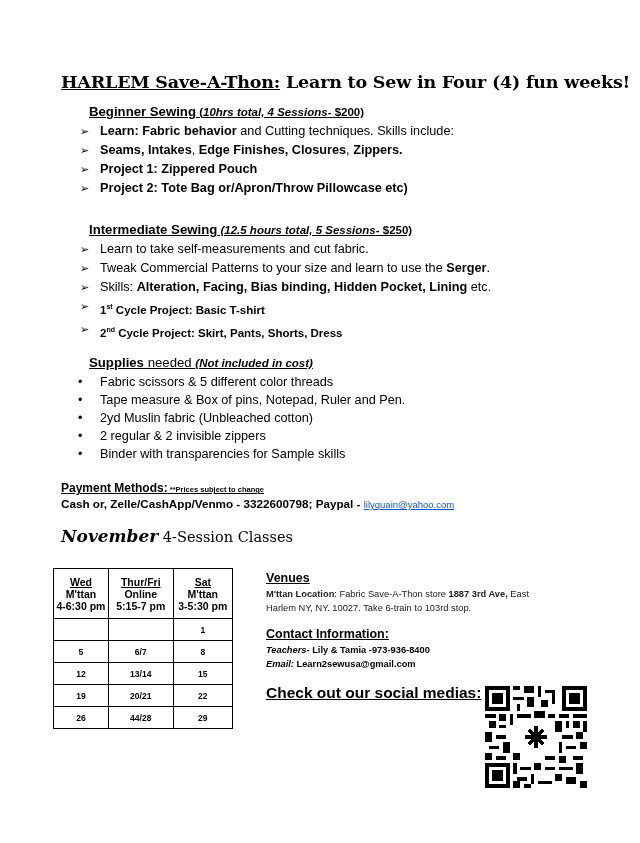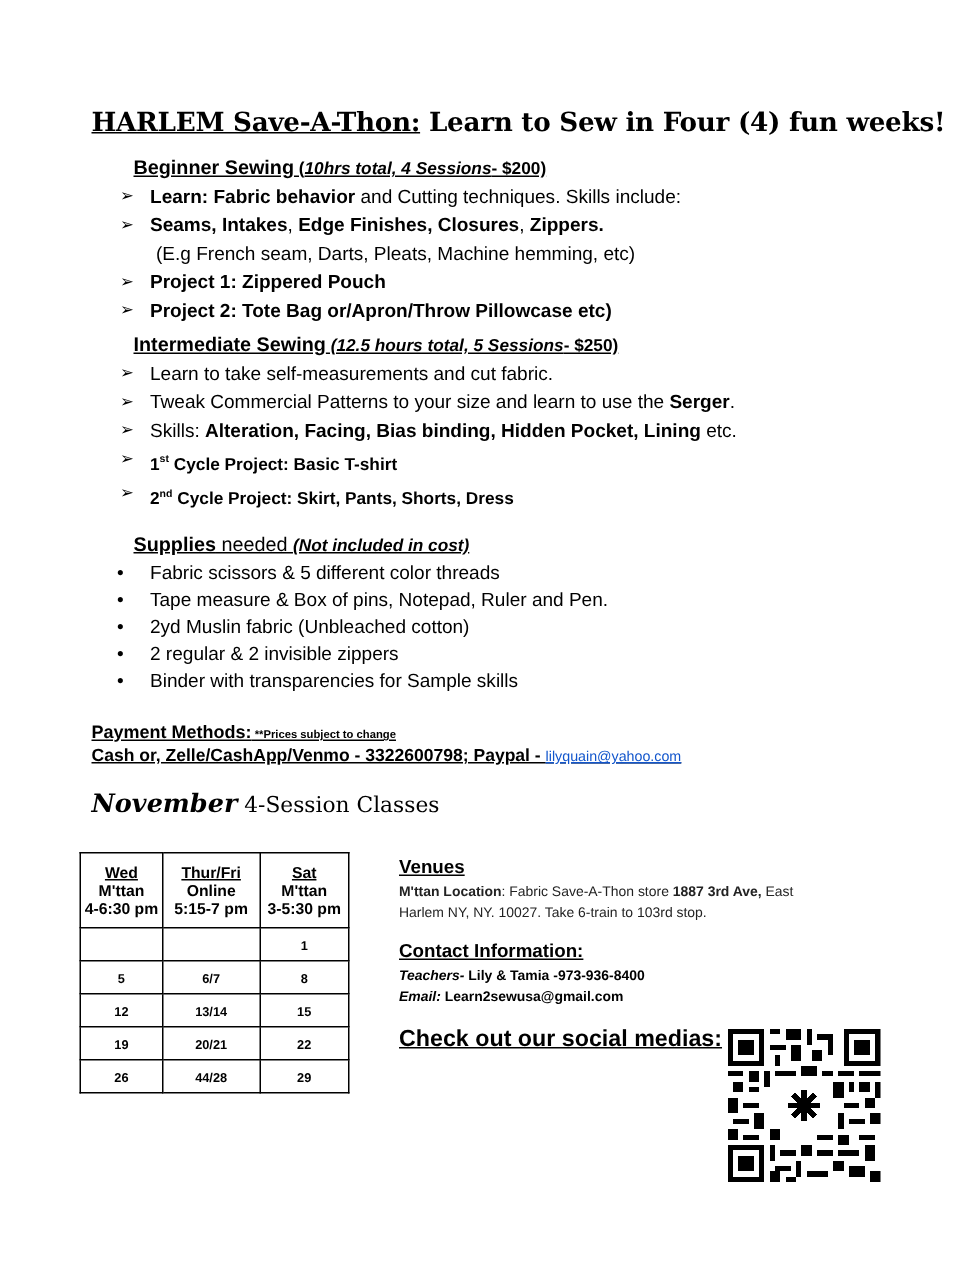--- a/index.html
+++ b/index.html
@@ -42,21 +42,20 @@
 <div class="abs title">
   <span class="u">HARLEM Save-A-Thon:</span><span> Learn to Sew in Four (4) fun weeks!</span>
 </div>
 
 <div class="abs h2" style="left:61px;top:104px;">
   <span class="u"><span>Beginner Sewing</span><span class="subn"> (</span><span class="sub">10hrs total, 4 Sessions</span><span class="subn">- $200)</span></span>
 </div>
 <ul class="abs arrow-list" style="left:62px;top:122px;">
   <li><span class="mk">➢</span><b>Learn: Fabric behavior</b><span> and Cutting techniques. Skills include:</span></li>
   <li><span class="mk">➢</span><b>Seams, Intakes</b><span>, </span><b>Edge Finishes, Closures</b><span>, </span><b>Zippers.</b></li>
-  <li class="cont"><span>(E.g French seam, Darts, Pleats, Machine hemming, etc)</span></li>
   <li><span class="mk">➢</span><b>Project 1: Zippered Pouch</b></li>
   <li><span class="mk">➢</span><b>Project 2: Tote Bag or/Apron/Throw Pillowcase etc)</b></li>
 </ul>
 
 <div class="abs h2" style="left:61px;top:222px;">
   <span class="u"><span>Intermediate Sewing</span><span class="sub"> (12.5 hours total, 5 Sessions</span><span class="subn">- $250)</span></span>
 </div>
 <ul class="abs arrow-list" style="left:62px;top:240px;">
   <li><span class="mk">➢</span><span>Learn to take self-measurements and cut fabric.</span></li>
   <li><span class="mk">➢</span><span>Tweak Commercial Patterns to your size and learn to use the </span><b>Serger</b><span>.</span></li>
@@ -72,21 +71,21 @@
   <li><span class="mk">•</span><span>Fabric scissors &amp; 5 different color threads</span></li>
   <li><span class="mk">•</span><span>Tape measure &amp; Box of pins, Notepad, Ruler and Pen.</span></li>
   <li><span class="mk">•</span><span>2yd Muslin fabric (Unbleached cotton)</span></li>
   <li><span class="mk">•</span><span>2 regular &amp; 2 invisible zippers</span></li>
   <li><span class="mk">•</span><span>Binder with transparencies for Sample skills</span></li>
 </ul>
 
 <div class="abs pay-h" style="left:61px;top:481px;">
   <span class="u">Payment Methods:</span><span class="note"> **Prices subject to change</span>
 </div>
-<div class="abs pay-line" style="left:61px;top:497px;text-decoration:underline;">
+<div class="abs pay-line" style="left:61px;top:497px;">
   <span>Cash or, Zelle/CashApp/Venmo - 3322600798; Paypal - </span><a>lilyquain@yahoo.com</a>
 </div>
 
 <div class="abs month" style="left:61px;top:526px;">
   <span class="script">November</span><span class="rest"> 4-Session Classes</span>
 </div>
 
 <table class="abs cal" style="left:53px;top:568px;width:180px;">
   <thead>
     <tr style="height:50px;">

